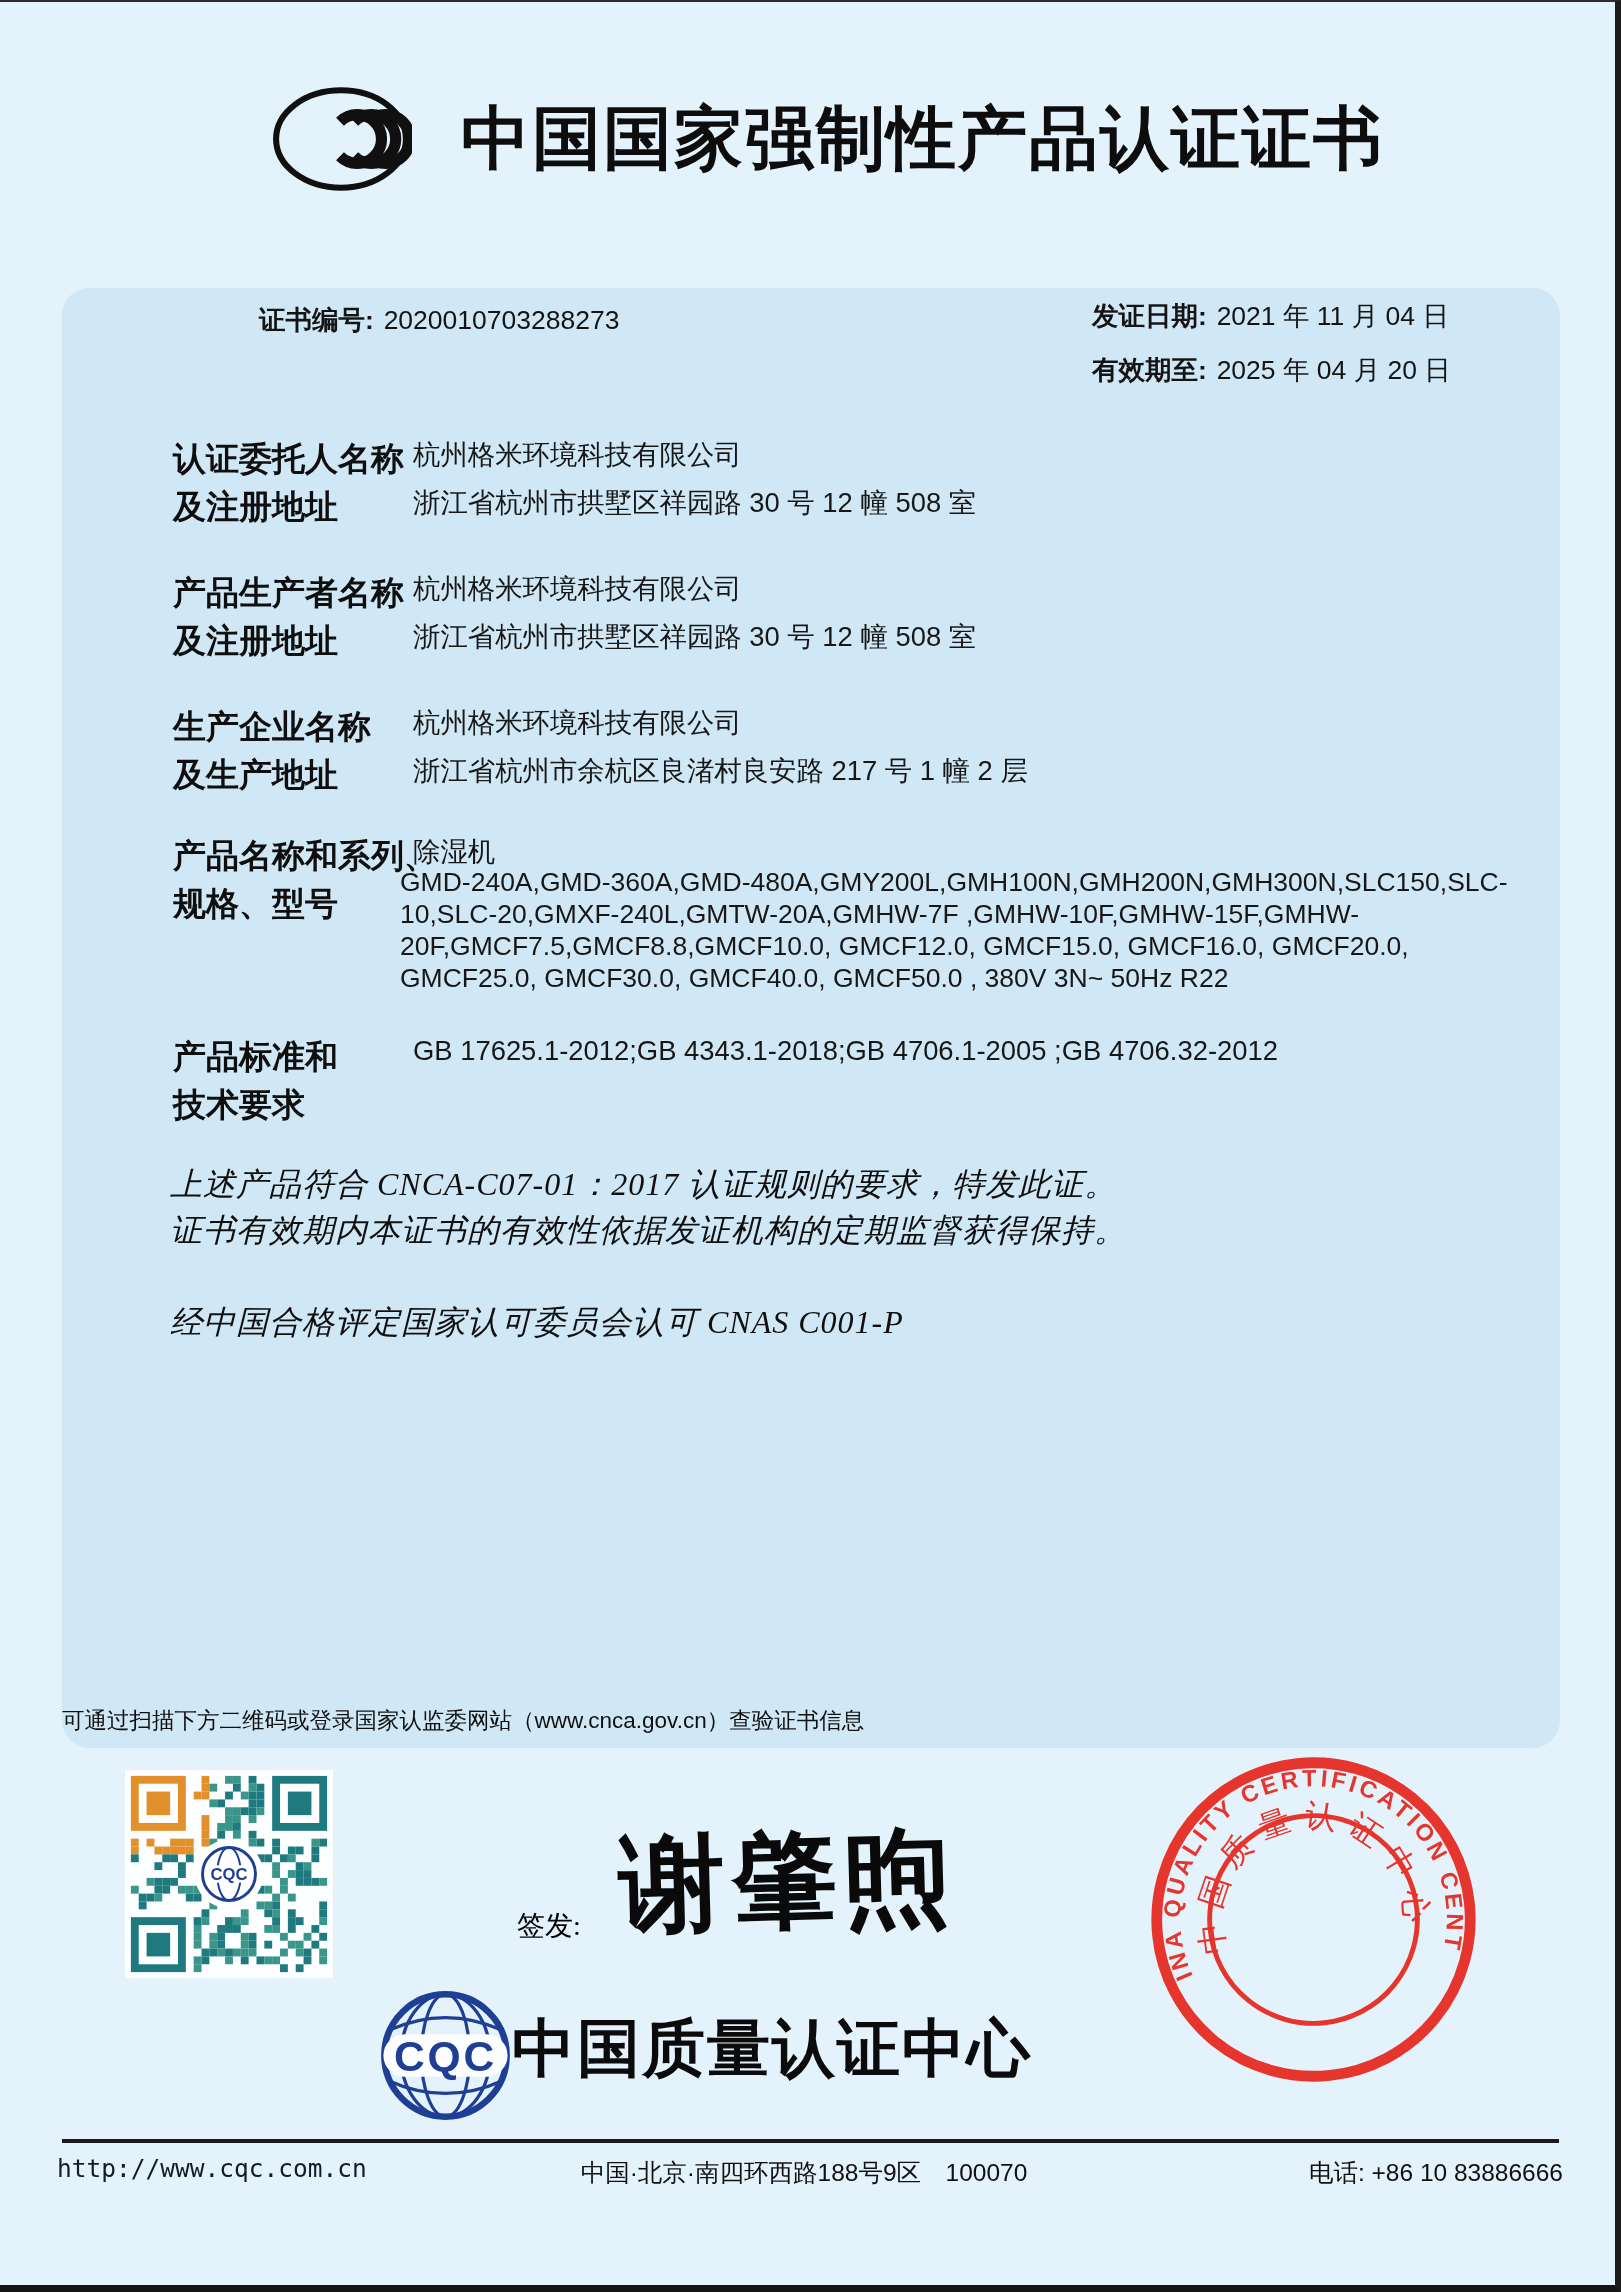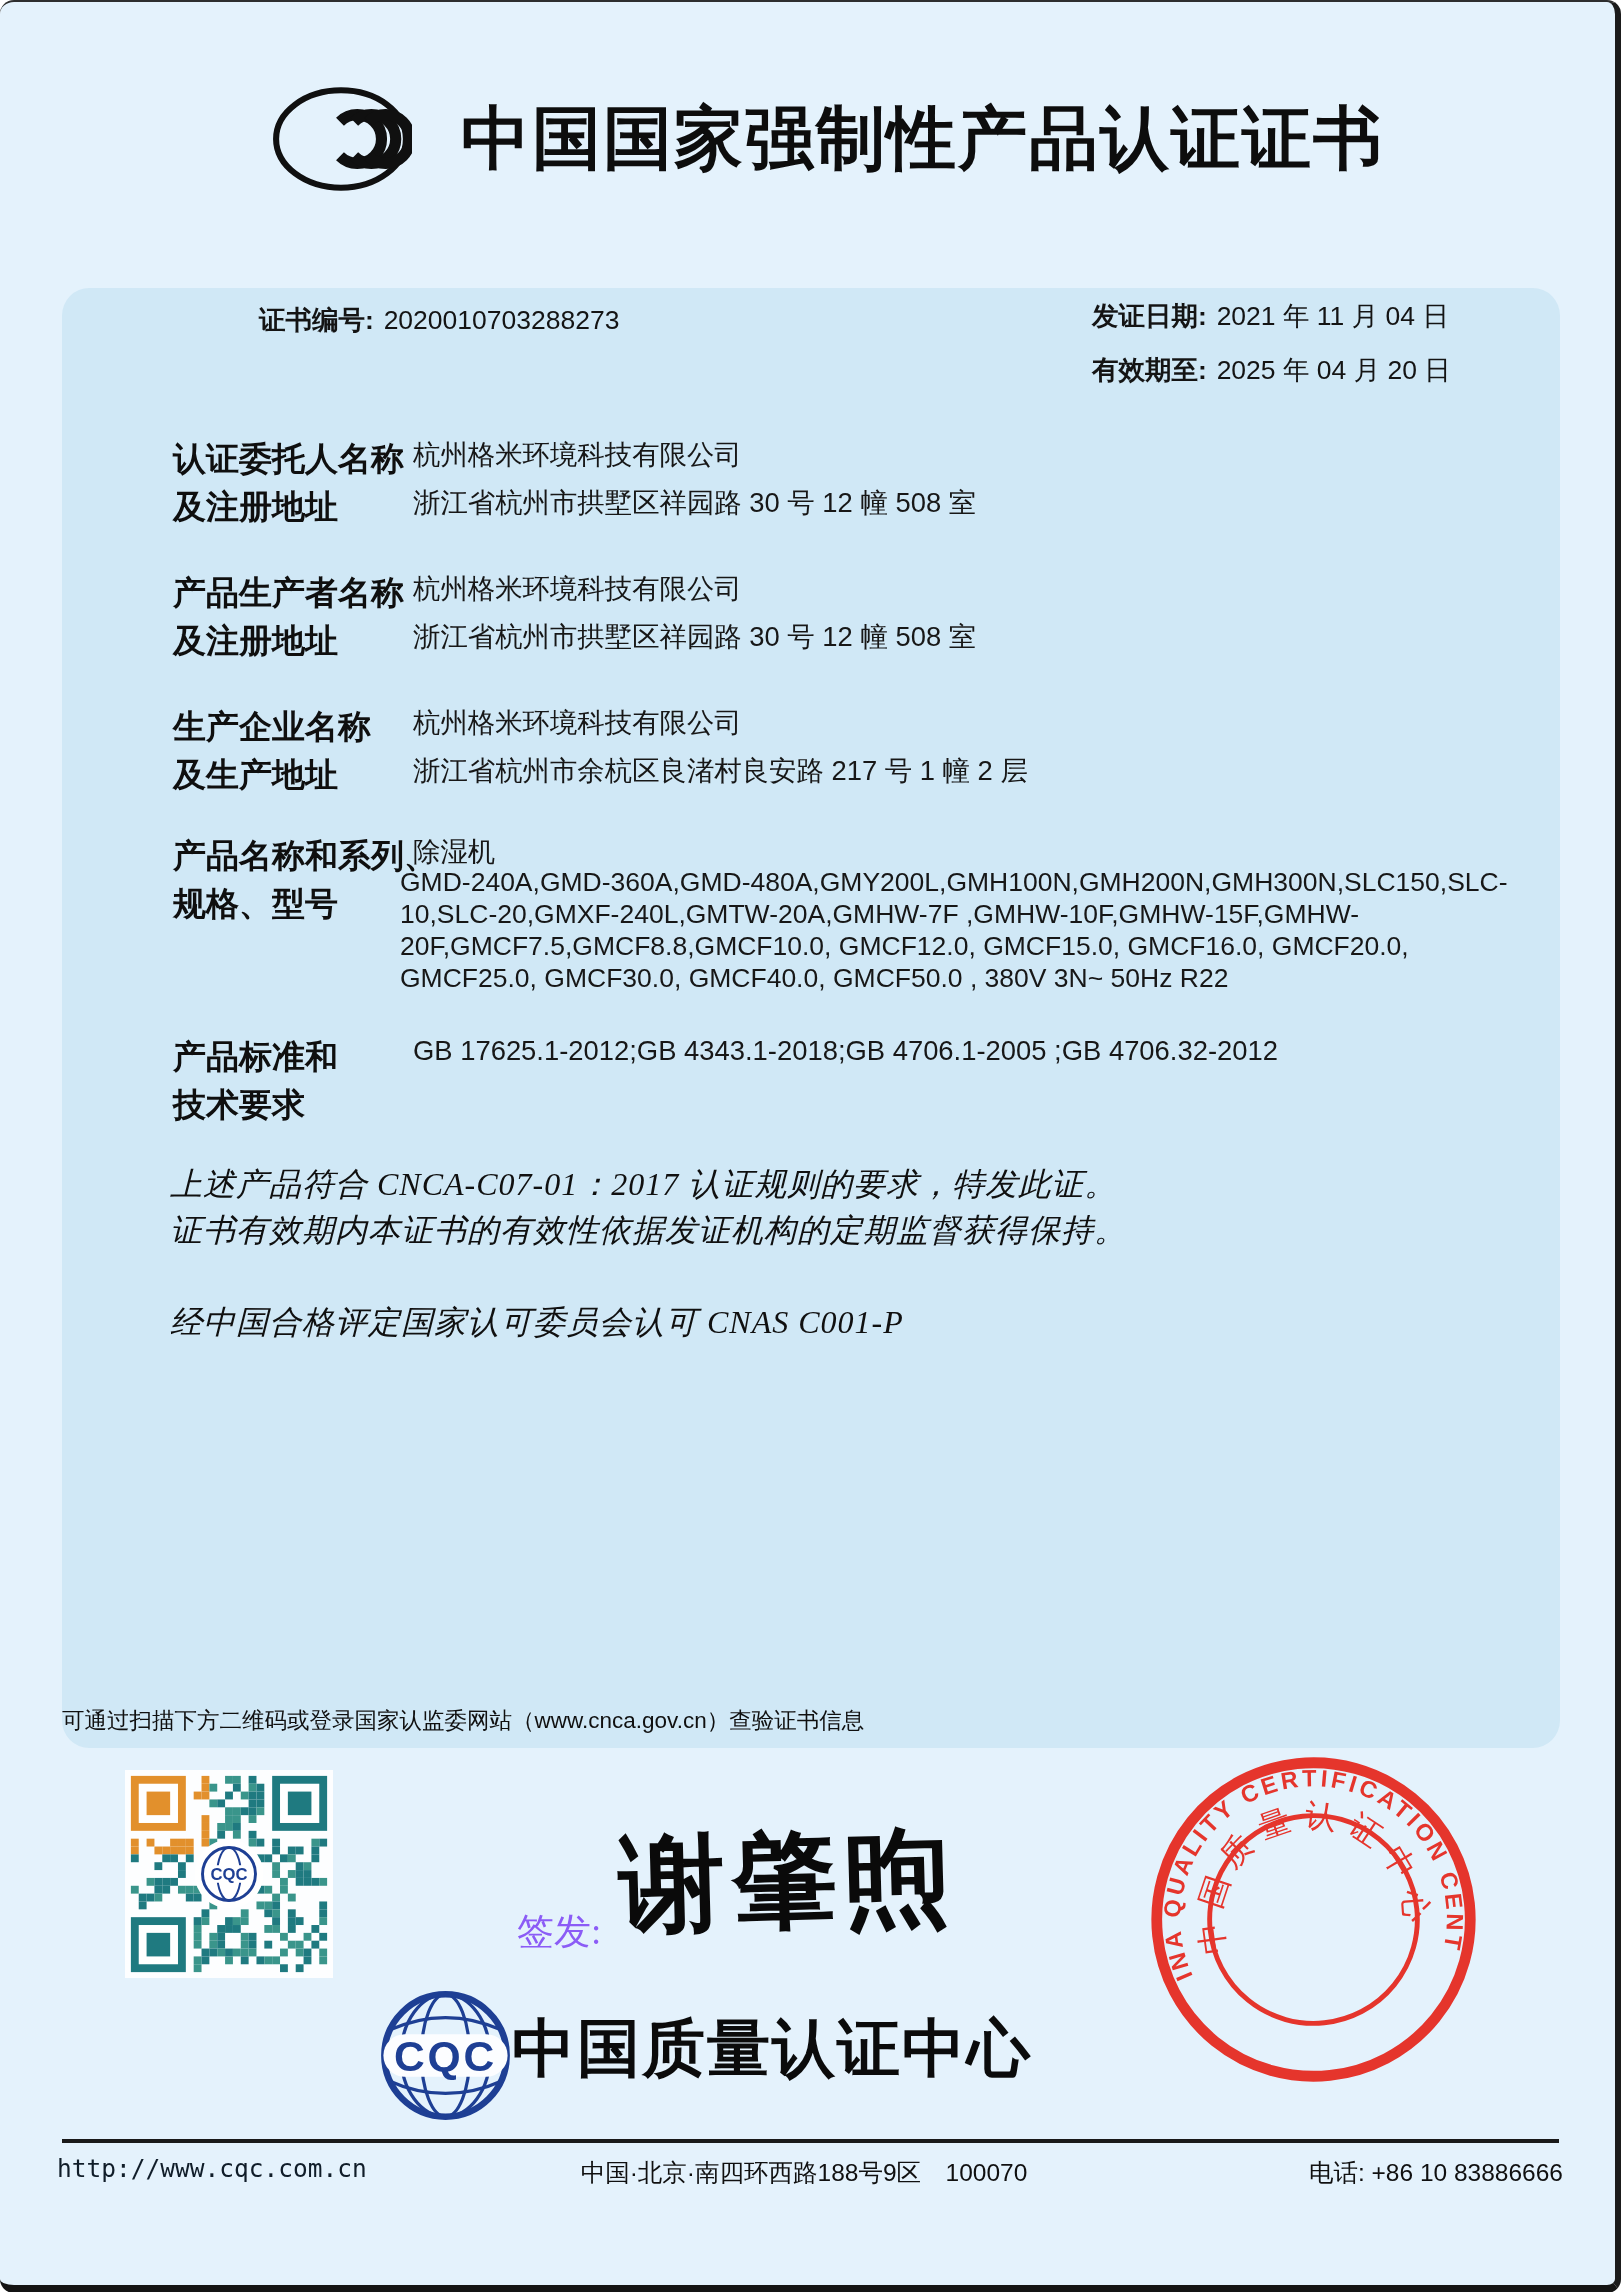--- a/index.html
+++ b/index.html
@@ -1,38 +1,38 @@
 <!DOCTYPE html>
 <html><head>
 <meta charset="utf-8">
 <style>
   html,body{margin:0;padding:0;}
   body{font-family:"Liberation Sans",sans-serif;color:#141414;}
   .page{
     position:relative;width:1621px;height:2293px;box-sizing:border-box;
     background:#e4f2fc;overflow:hidden;
-    border-top:2.9px solid #2e2e2e;border-right:6.9px solid #1b1b1b;border-bottom:8.8px solid #141414;border-radius:14px;
+    border-top:2.9px solid #2e2e2e;border-right:6.9px solid #1b1b1b;border-bottom:8.8px solid #141414;
   }
   .abs{position:absolute;}
   
   .title{font-size:69px;font-weight:900;letter-spacing:2px;color:#0d0d0d;line-height:1;}
   
   .panel{left:62px;top:286px;width:1498px;height:1460px;background:#d0e8f6;border-radius:27.4px;}
   .lbl{font-weight:bold;font-size:33px;color:#0f0f0f;}
   .val{font-size:27.4px;color:#171717;}
   .certline{font-size:26.5px;}
   .certline b{font-weight:bold;margin-right:9.8px;}
   .dateline{font-size:26.5px;white-space:nowrap;}
   .dateline b{font-weight:bold;margin-right:9.8px;}
   .models{width:1122px;line-height:32px;font-size:26.5px;word-break:break-word;}
   .stmt{font-family:"Liberation Serif",serif;font-style:italic;font-size:32px;letter-spacing:1px;color:#101010;line-height:45px;white-space:nowrap;}
   .verify{width:1498px;text-align:left;font-size:22.5px;color:#101010;}
   
   .qr-box{width:208px;height:208px;background:#fdfeff;padding:0;}
-  .sign-label{font-family:"Liberation Serif",serif;font-size:37px;color:#8b5cf6;}
+  .sign-label{font-family:"Liberation Serif",serif;font-size:28px;color:#000000;}
   .signature{font-family:"DejaVu Serif",serif;font-weight:bold;font-size:106px;color:#0a0a0a;transform:rotate(-1.5deg);letter-spacing:5.9px;line-height:1;}
   .issuer-name{font-size:63px;font-weight:700;color:#0b0b0b;letter-spacing:2px;line-height:1;}
   
   .rule{height:3.9px;background:#1a1a1a;}
   .f-url{font-family:"DejaVu Sans Mono",monospace;font-size:24.5px;color:#101d29;}
   .f-addr{width:784px;text-align:center;font-size:24.5px;color:#101010;}
   .f-phone{width:328px;text-align:right;font-size:24.5px;color:#101010;}
 </style>
 </head>
 <body>

